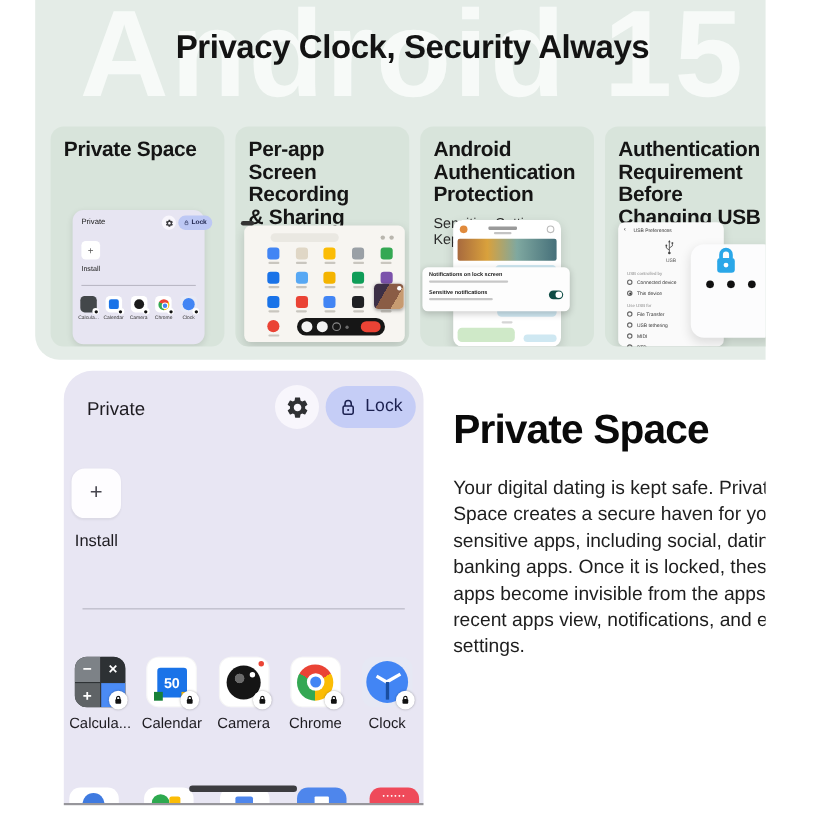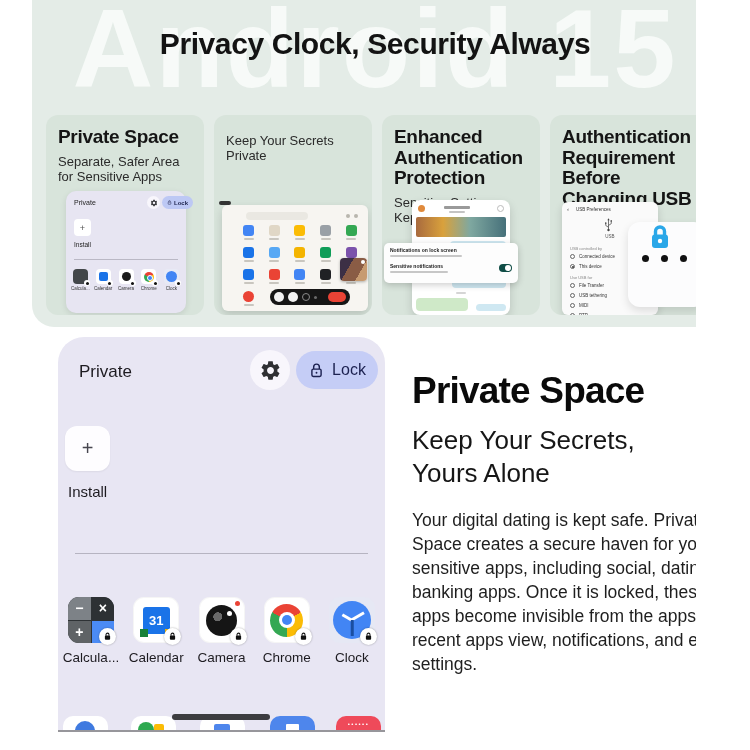--- a/index.html
+++ b/index.html
@@ -197,22 +197,20 @@
 <body>
 
 <div class="page">
 
   <section class="banner">
     <div class="watermark">Android 15</div>
     <h1 class="banner-title">Privacy Clock, Security Always</h1>
 
     <div class="card card1">
       <h2 class="card-title">Private Space</h2>
-      <p class="card-sub">Separate, Safer Area
-for Sensitive Apps</p>
       <div class="mini1">
         <span class="m-space">Private</span>
         <span class="m-gear">
           <svg width="8" height="8" viewBox="0 0 24 24">
               <path fill="#3a3a3e" d="M19.14 12.94c.04-.3.06-.61.06-.94 0-.32-.02-.64-.07-.94l2.03-1.58c.18-.14.23-.41.12-.61l-1.92-3.32c-.12-.22-.37-.29-.59-.22l-2.39.96c-.5-.38-1.03-.7-1.62-.94l-.36-2.54c-.04-.24-.24-.41-.48-.41h-3.84c-.24 0-.43.17-.47.41l-.36 2.54c-.59.24-1.13.57-1.62.94l-2.39-.96c-.22-.08-.47 0-.59.22L2.74 8.87c-.12.21-.08.47.12.61l2.03 1.58c-.05.3-.09.63-.09.94s.02.64.07.94l-2.03 1.58c-.18.14-.23.41-.12.61l1.92 3.32c.12.22.37.29.59.22l2.39-.96c.5.38 1.03.7 1.62.94l.36 2.54c.05.24.24.41.48.41h3.84c.24 0 .44-.17.47-.41l.36-2.54c.59-.24 1.13-.56 1.62-.94l2.39.96c.22.08.47 0 .59-.22l1.92-3.32c.12-.22.07-.47-.12-.61l-2.01-1.58zM12 15.6c-1.98 0-3.6-1.62-3.6-3.6s1.62-3.6 3.6-3.6 3.6 1.62 3.6 3.6-1.62 3.6-3.6 3.6z"></path>
             </svg>
         </span>
         <span class="m-lockpill">
           <svg width="5" height="5" viewBox="0 0 24 24" fill="none" stroke="#20264f" stroke-width="2.4">
               <path d="M8 10V7a4 4 0 0 1 8 0v3"></path>
@@ -266,20 +264,23 @@
                   <i></i>
                 </span>
               </span>
               <span class="m-lbl">Clock</span>
             </span>
         </div>
       </div>
     </div>
 
     <div class="card card2">
+      <h2 class="card-title">Per-app Screen
+Recording
+&amp; Sharing</h2>
       <p class="card-sub">Keep Your Secrets Private</p>
       <div class="tablet">
         <span class="tab-notch"></span>
         <span class="tab-search"></span>
         <span class="tab-dot1"></span>
         <span class="tab-dot2"></span>
         <div class="g-grid">
             <div class="g-cell">
               <div class="g-box" style="background: rgb(66, 133, 244);"></div>
               <div class="g-bar"></div>
@@ -352,21 +353,21 @@
           <span class="cb-w"></span>
           <span class="cb-w"></span>
           <span class="cb-o"></span>
           <span class="cb-d"></span>
           <span class="cb-red"></span>
         </div>
       </div>
     </div>
 
     <div class="card card3">
-      <h2 class="card-title">Enhanced
+      <h2 class="card-title">Android
 Authentication
 Protection</h2>
       <p class="card-sub">Sensitive Settings
 Kept Locked.</p>
       <div class="phone3">
         <span class="p3-av"></span>
         <span class="p3-name"></span>
         <span class="p3-sub"></span>
         <span class="p3-more"></span>
         <span class="p3-photo"></span>
@@ -487,21 +488,21 @@
               <svg width="9" height="9" viewBox="0 0 24 24">
                 <path d="M8 10V7a4 4 0 0 1 8 0v3" fill="none" stroke="#111" stroke-width="2.8"></path>
                 <rect x="5" y="9.5" width="14" height="11" rx="2.5" fill="#111"></rect>
               </svg>
             </span>
         </div>
         <div class="mk-label">Calcula...</div>
       </div>
       <div class="mk-app">
         <div class="icon calr">
-          <span class="c31">31</span>
+          <span class="c31">50</span>
           <span class="badge">
               <svg width="9" height="9" viewBox="0 0 24 24">
                 <path d="M8 10V7a4 4 0 0 1 8 0v3" fill="none" stroke="#111" stroke-width="2.8"></path>
                 <rect x="5" y="9.5" width="14" height="11" rx="2.5" fill="#111"></rect>
               </svg>
             </span>
         </div>
         <div class="mk-label">Calendar</div>
       </div>
       <div class="mk-app">
@@ -562,18 +563,16 @@
         <i></i>
       </span>
     <span class="bt bt5">
         <span>••••••</span>
       </span>
   </section>
   <div class="mockup-edge"></div>
 
   <section class="detail">
     <h1 class="detail-h">Private Space</h1>
-    <h2 class="detail-s">Keep Your Secrets,
-Yours Alone</h2>
     <p class="detail-b">Your digital dating is kept safe. Private Space creates a secure haven for your sensitive apps, including social, dating, or banking apps. Once it is locked, these apps become invisible from the apps list, recent apps view, notifications, and even settings.</p>
   </section>
 
 </div>
 
 </body></html>

